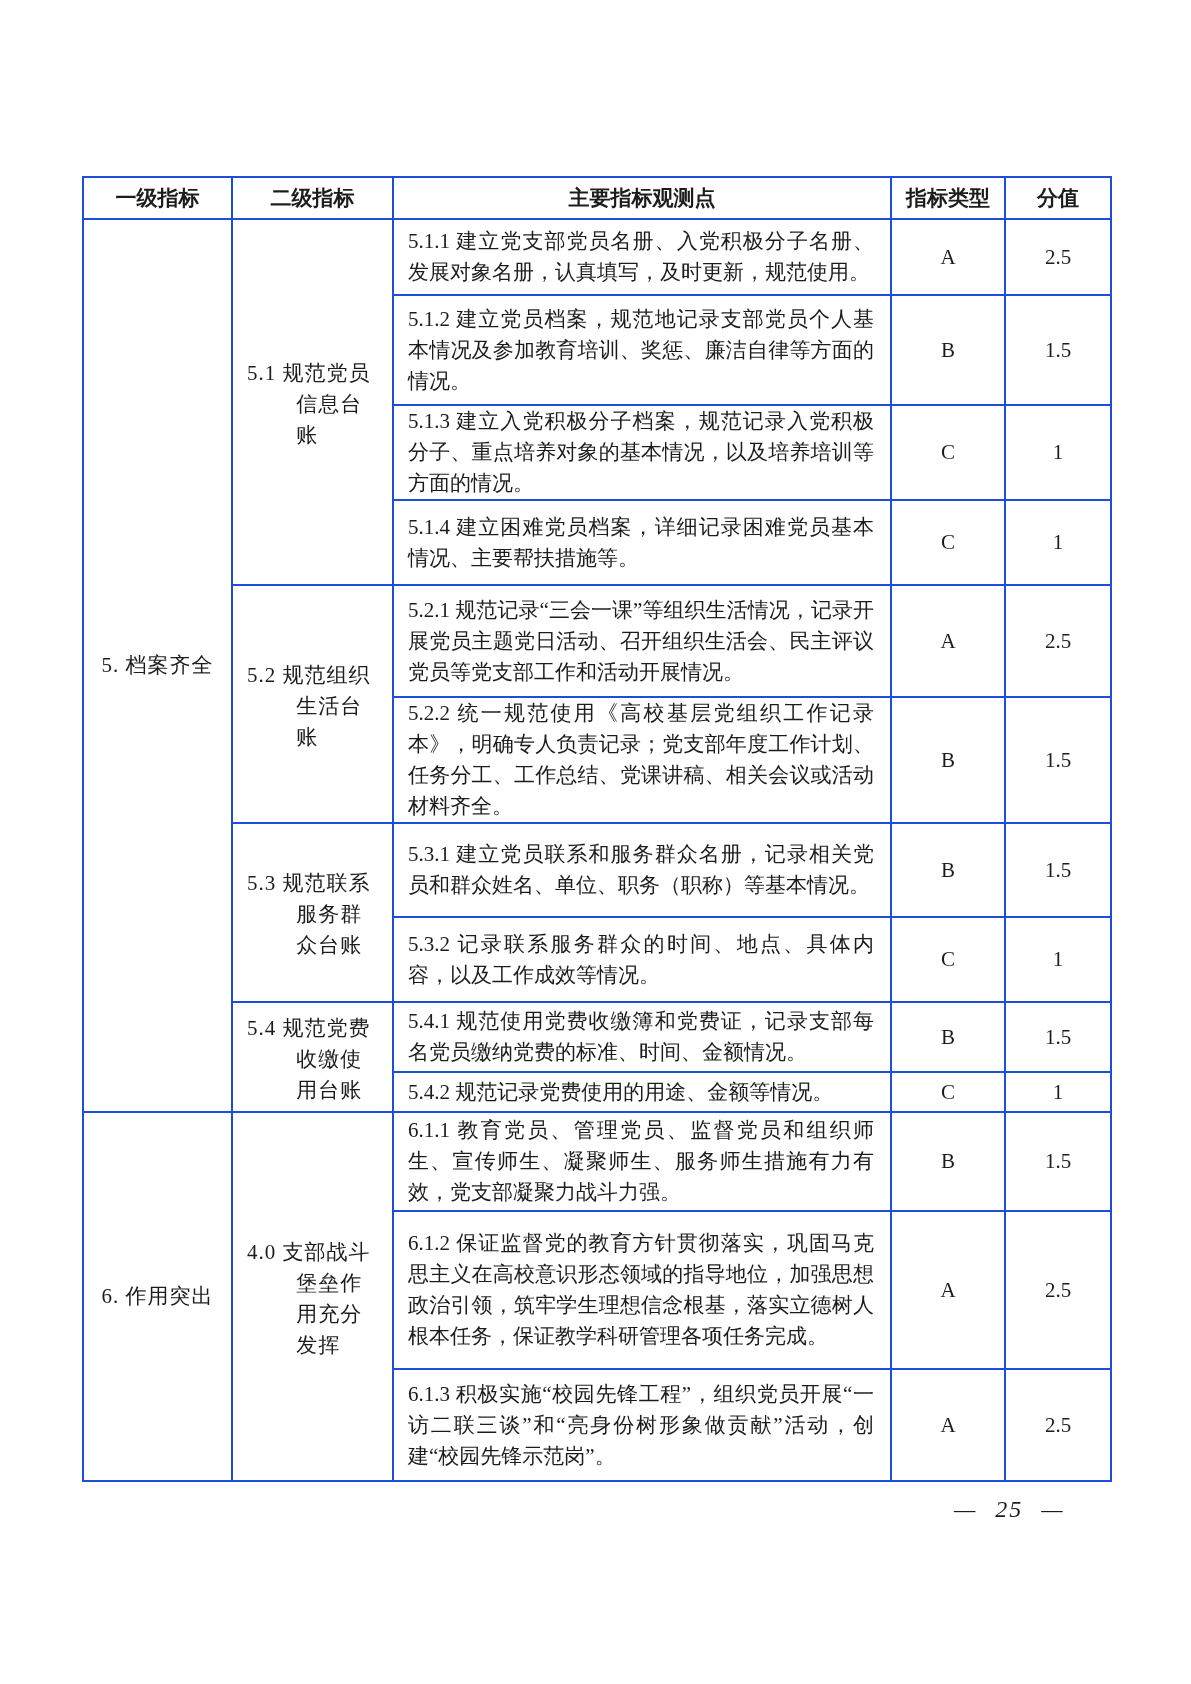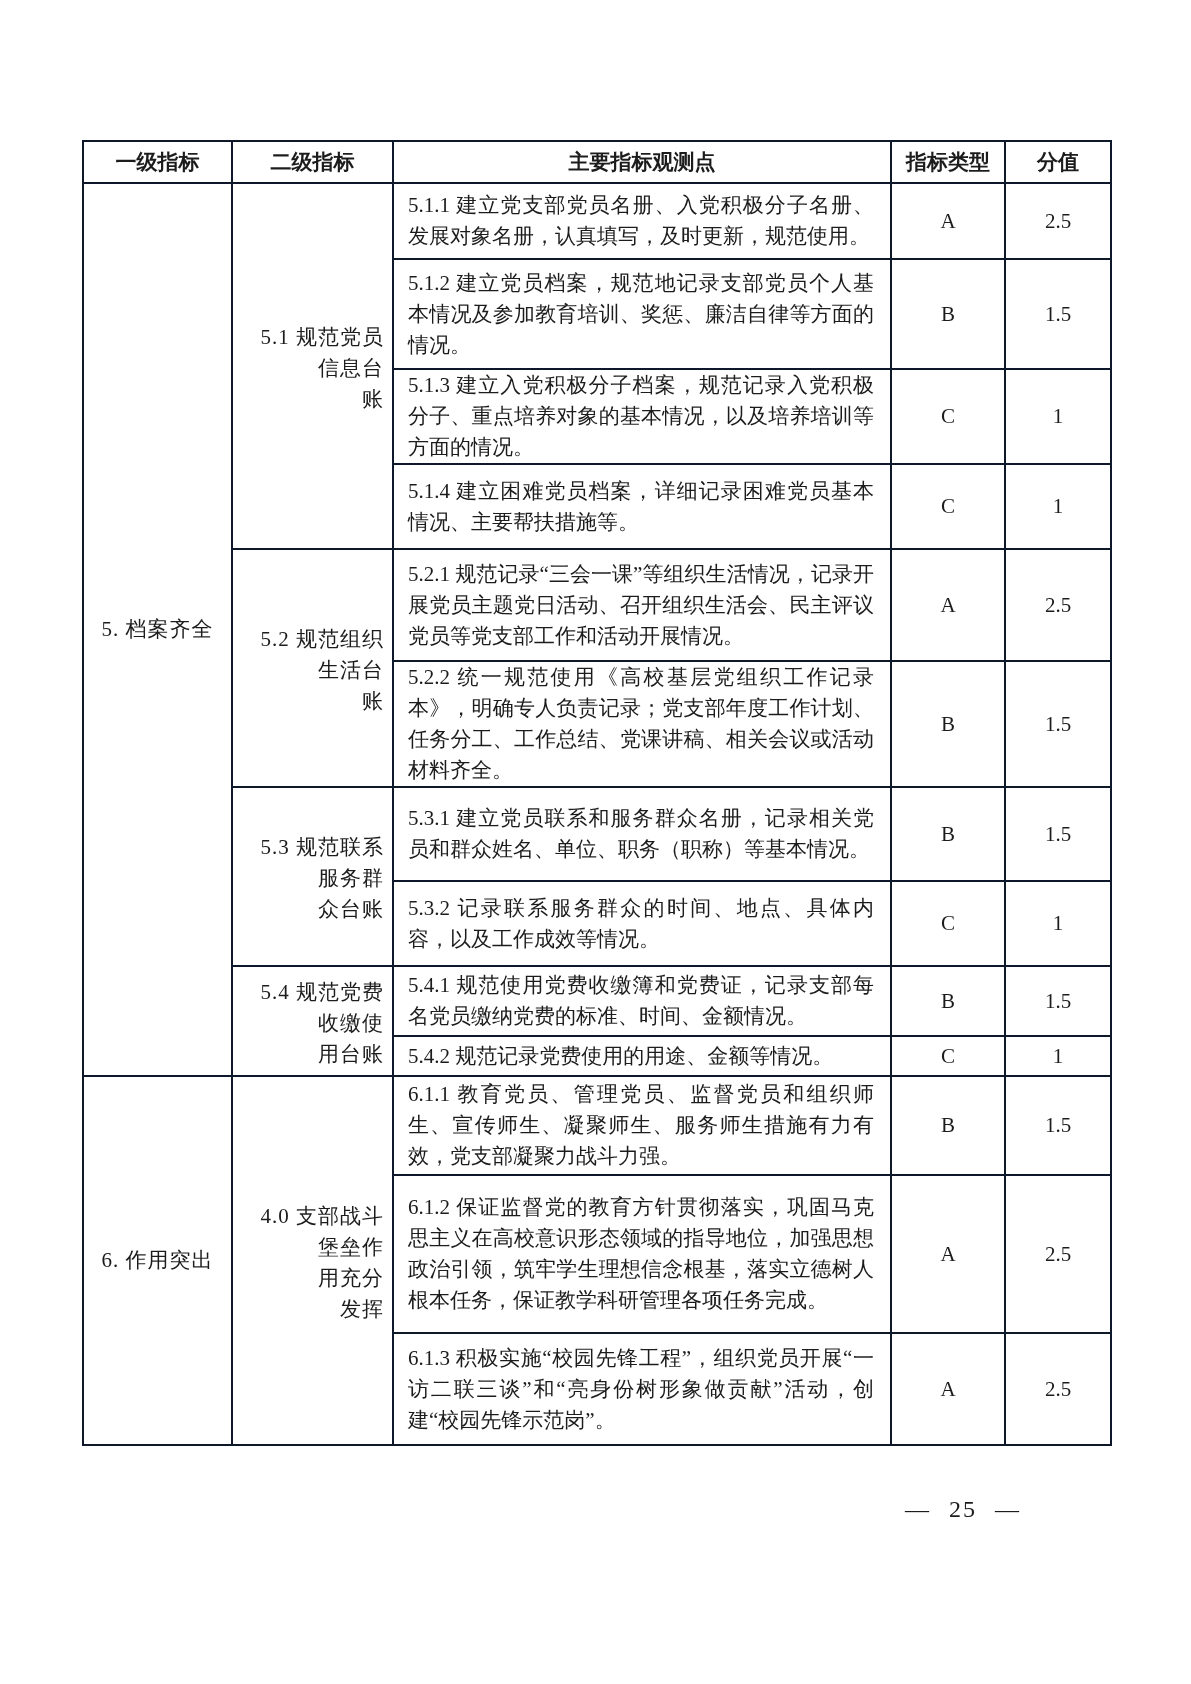--- a/index.html
+++ b/index.html
@@ -14,21 +14,22 @@
   }
   table.rubric {
     position: absolute;
     left: 82px;
     top: 140px;
     width: 1028px;
     border-collapse: collapse;
     table-layout: fixed;
   }
   table.rubric, table.rubric th, table.rubric td {
-    border: 2px solid #0f172a;
+    border: 2px solid #1d4ed8;
+    margin-top: 36px;
   }
   table.rubric th {
     font-family: "Liberation Sans", "DejaVu Sans", sans-serif;
     font-weight: bold;
     font-size: 21px;
     text-align: center;
     vertical-align: middle;
     padding: 2px 2px;
   }
   table.rubric td {
@@ -36,47 +37,48 @@
     line-height: 31px;
     vertical-align: middle;
   }
   td.c1 {
     text-align: center;
     white-space: nowrap;
     padding: 8px 4px;
     letter-spacing: 1px;
   }
   td.c2 {
-    text-align: right;
+    text-align: left;
     padding: 4px 8px 0 14px;
   }
   td.c2 .hang {
     display: inline-block;
     padding-left: 2.35em;
     text-indent: -2.35em;
     letter-spacing: 1px;
   }
   td.c3 {
     text-align: justify;
     text-justify: inter-character;
     padding: 0 16px 0 14px;
   }
   td.c4, td.c5 {
     text-align: center;
     font-size: 20px;
     padding: 0 2px;
   }
   .pageno {
     position: absolute;
-    left: 905px;
+    left: 954px;
     top: 1496px;
     font-size: 24px;
     letter-spacing: 2px;
     word-spacing: 10px;
     color: #1c1c1c;
+    font-style: italic;
   }
 </style>
 </head>
 <body>
 
 <div class="page">
 
   <table class="rubric">
     <colgroup>
       <col style="width:149px">

